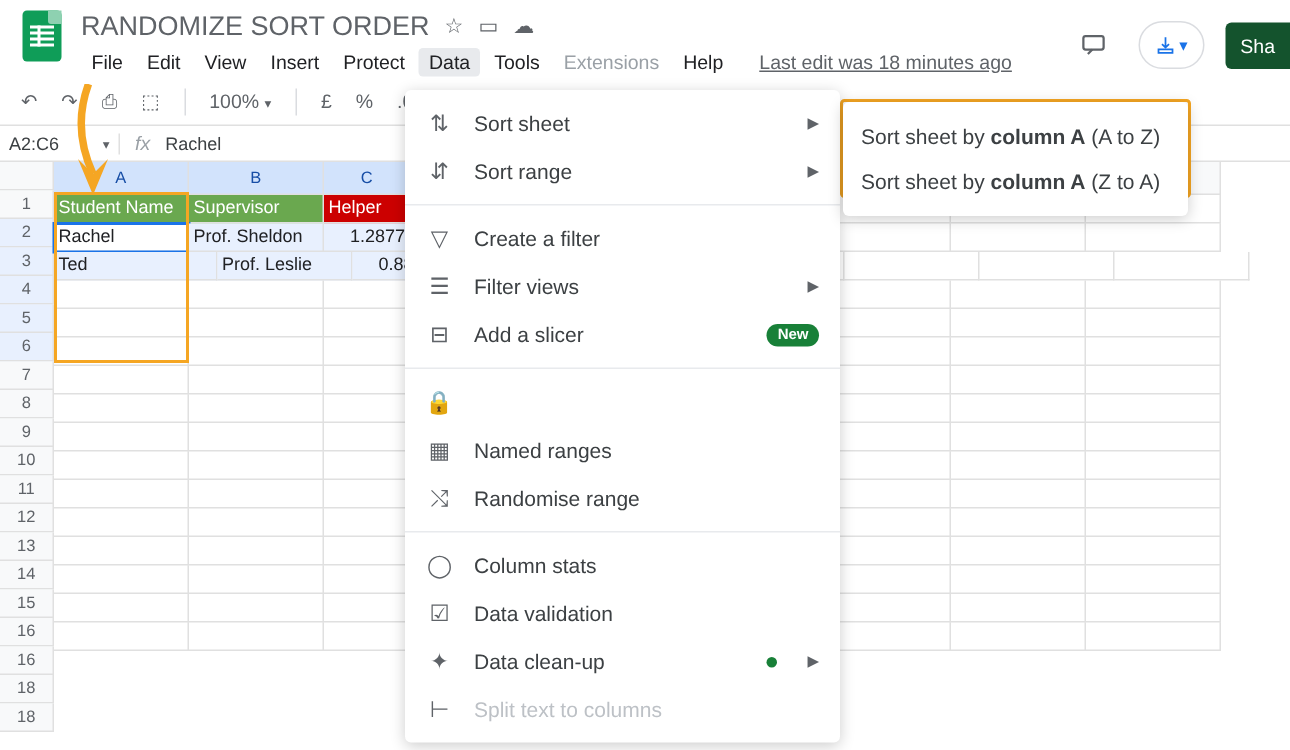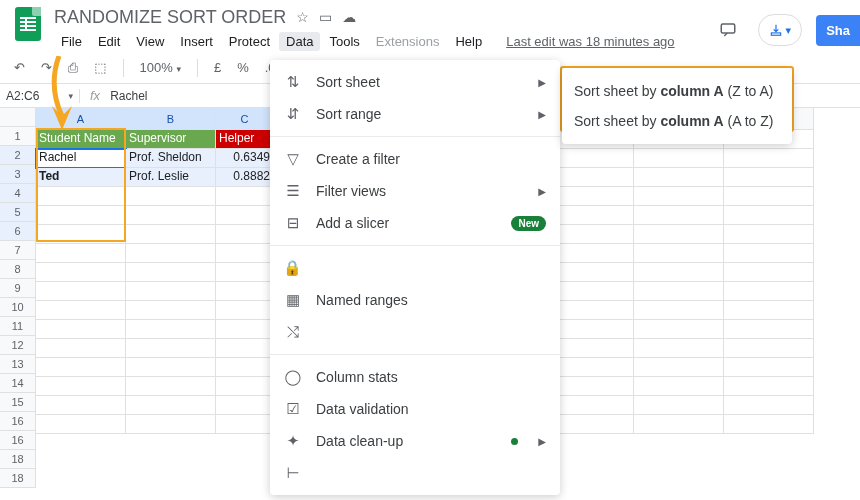--- a/index.html
+++ b/index.html
@@ -19,21 +19,21 @@
   .title { font-size:18px; color:#5f6368; }
   .title-icons { display:flex; gap:10px; color:#5f6368; font-size:14px;}
   .menubar { display:flex; gap:2px; height:22px; align-items:center; margin-top:2px;}
   .menubar span { padding:2px 7px; cursor:pointer; border-radius:3px;}
   .menubar span.active { background:#e8eaed; }
   .menubar span.disabled { color:#9aa0a6; }
   .menubar .lastedit { color:#5f6368; text-decoration:underline; margin-left:8px; cursor:pointer;}
   .hdr-right { margin-left:auto; display:flex; align-items:center; gap:14px; padding-top:8px;}
   .hdr-btn { width:32px; height:32px; border-radius:16px; display:flex; align-items:center; justify-content:center; color:#5f6368;}
   .hdr-btn.outlined { border:1px solid #dadce0; color:#1a73e8; width:44px; border-radius:20px; font-size:11px;}
-  .share-btn { background:#3b82f6; color:#fff; font-weight:700; padding:8px 10px; border-radius:4px 0 0 4px; margin-right:-10px;}
+  .share-btn { background:#14532d; color:#fff; font-weight:400; padding:8px 10px; border-radius:4px 0 0 4px; margin-right:-10px;}
   
   .toolbar { display:flex; align-items:center; gap:8px; padding:4px 10px; height:32px; color:#5f6368; font-size:13px; border-bottom:1px solid #e0e0e0;}
   .toolbar .sep { width:1px; height:18px; background:#dadce0; margin:0 4px;}
   .toolbar .tbi { padding:2px 4px; cursor:pointer;}
   
   .fbar { display:flex; align-items:center; height:24px; border-bottom:1px solid #e0e0e0;}
   .namebox { width:80px; display:flex; align-items:center; padding:0 6px; border-right:1px solid #e0e0e0; font-size:12px; color:#3c4043;}
   .namebox .dd { margin-left:auto; font-size:9px; color:#5f6368;}
   .fx { padding:0 10px; font-style:italic; color:#9aa0a6;}
   .fval { font-size:12px; color:#3c4043;}
@@ -189,30 +189,30 @@
           <div class="cell" style="width: 90px;"></div>
           <div class="cell" style="width: 90px;"></div>
           <div class="cell" style="width: 90px;"></div>
           <div class="cell" style="width: 90px;"></div>
           <div class="cell" style="width: 90px;"></div>
           <div class="cell" style="width: 90px;"></div>
         </div>
         <div class="row">
           <div class="cell selrange activecell" style="width: 90px;">Rachel</div>
           <div class="cell selrange" style="width: 90px;">Prof. Sheldon</div>
-          <div class="cell selrange num" style="width: 58px;">0.6349</div>
-          <div class="cell" style="width: 90px;"></div>
-          <div class="cell" style="width: 90px;"></div>
-          <div class="cell" style="width: 90px;"></div>
-          <div class="cell" style="width: 90px;"></div>
-          <div class="cell" style="width: 90px;"></div>
-          <div class="cell" style="width: 90px;"></div>
-        </div>
-        <div class="row">
-          <div class="cell selrange" style="width: 90px; font-weight: bold;">Ted</div>
+          <div class="cell selrange num" style="width: 58px;">1.2877</div>
+          <div class="cell" style="width: 90px;"></div>
+          <div class="cell" style="width: 90px;"></div>
+          <div class="cell" style="width: 90px;"></div>
+          <div class="cell" style="width: 90px;"></div>
+          <div class="cell" style="width: 90px;"></div>
+          <div class="cell" style="width: 90px;"></div>
+        </div>
+        <div class="row">
+          <div class="cell selrange" style="width: 109px;">Ted</div>
           <div class="cell selrange" style="width: 90px;">Prof. Leslie</div>
           <div class="cell selrange num" style="width: 58px;">0.8882</div>
           <div class="cell" style="width: 90px;"></div>
           <div class="cell" style="width: 90px;"></div>
           <div class="cell" style="width: 90px;"></div>
           <div class="cell" style="width: 90px;"></div>
           <div class="cell" style="width: 90px;"></div>
           <div class="cell" style="width: 90px;"></div>
         </div>
         <div class="row">
@@ -397,42 +397,44 @@
   <hr>
   <div class="mi">
       <span class="ico">🔒</span>
     </div>
   <div class="mi">
       <span class="ico">▦</span>
       <span>Named ranges</span>
     </div>
   <div class="mi">
       <span class="ico">⤭</span>
+      <span>Randomise range</span>
     </div>
   <hr>
   <div class="mi">
       <span class="ico">◯</span>
       <span>Column stats</span>
     </div>
   <div class="mi">
       <span class="ico">☑</span>
       <span>Data validation</span>
     </div>
   <div class="mi">
       <span class="ico">✦</span>
       <span>Data clean-up</span>
       <span class="dot-green"></span>
       <span class="arrow-r" style="margin-left:6px">▶</span>
     </div>
   <div class="mi disabled">
       <span class="ico">⊢</span>
+      <span>Split text to columns</span>
     </div>
 </div>
 
 <div class="sub-wrap"></div>
 <div class="menu sub">
   <div class="mi">
+      <span class="txt"><span>Sort sheet by </span><b>column A</b><span> (A to Z)</span></span>
+    </div>
+  <div class="mi">
       <span class="txt"><span>Sort sheet by </span><b>column A</b><span> (Z to A)</span></span>
     </div>
-  <div class="mi">
-      <span class="txt"><span>Sort sheet by </span><b>column A</b><span> (A to Z)</span></span>
-    </div>
 </div>
 
 </body></html>

